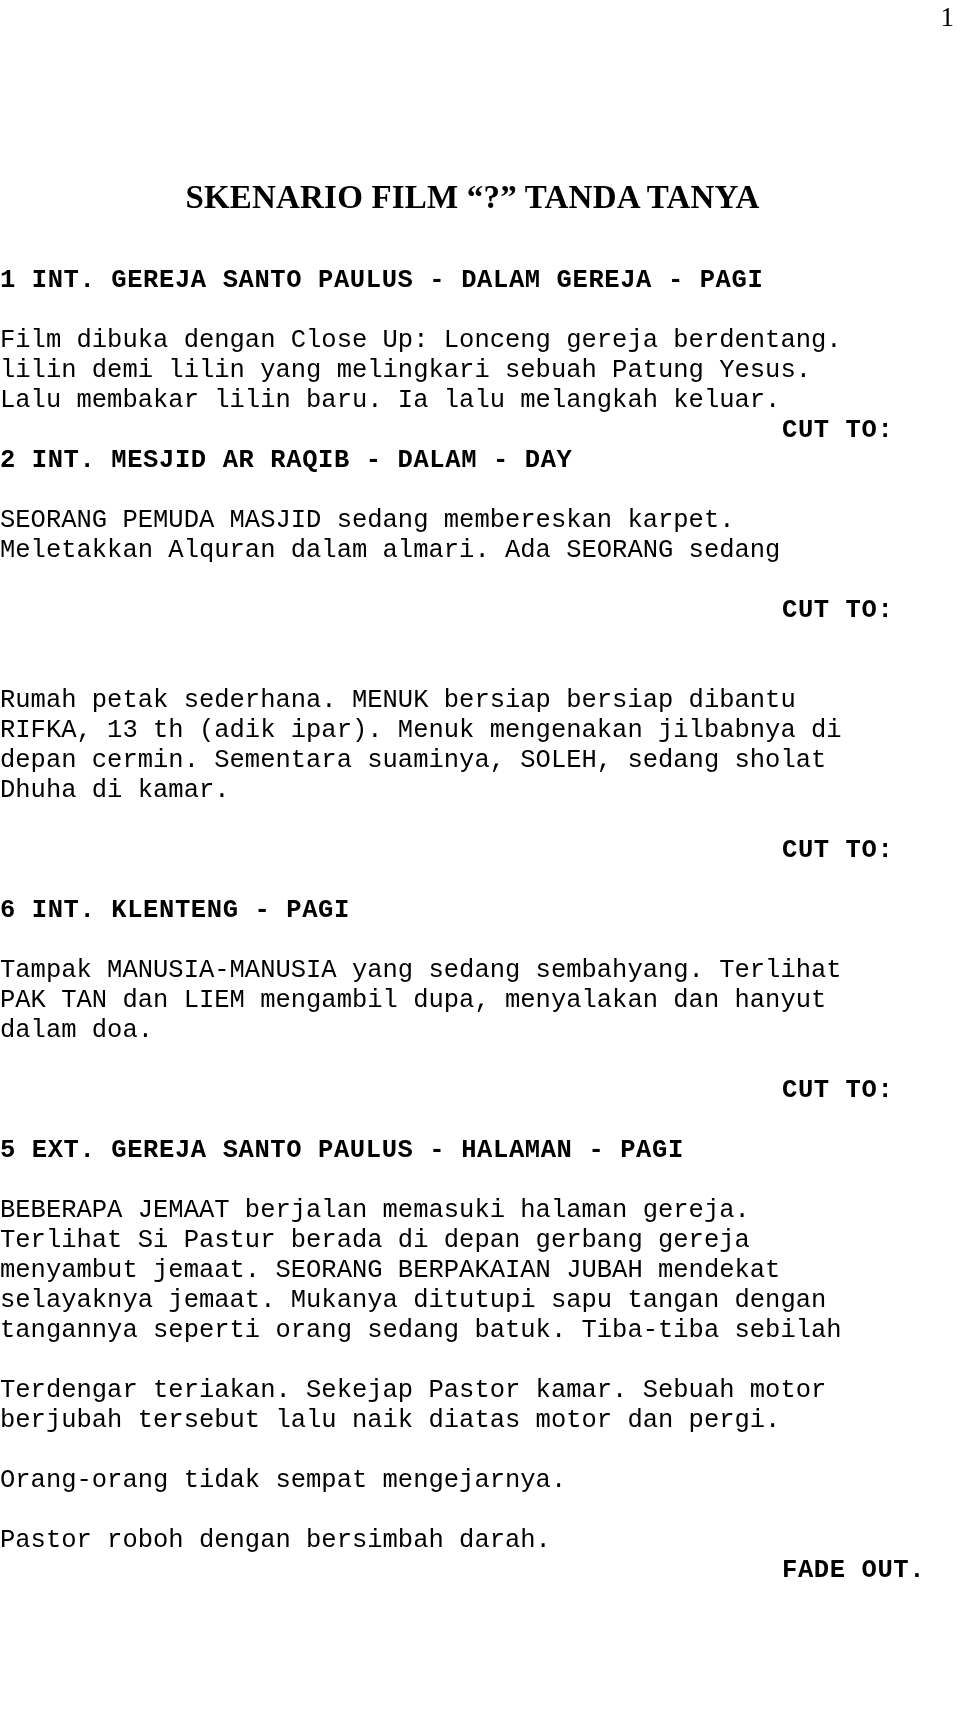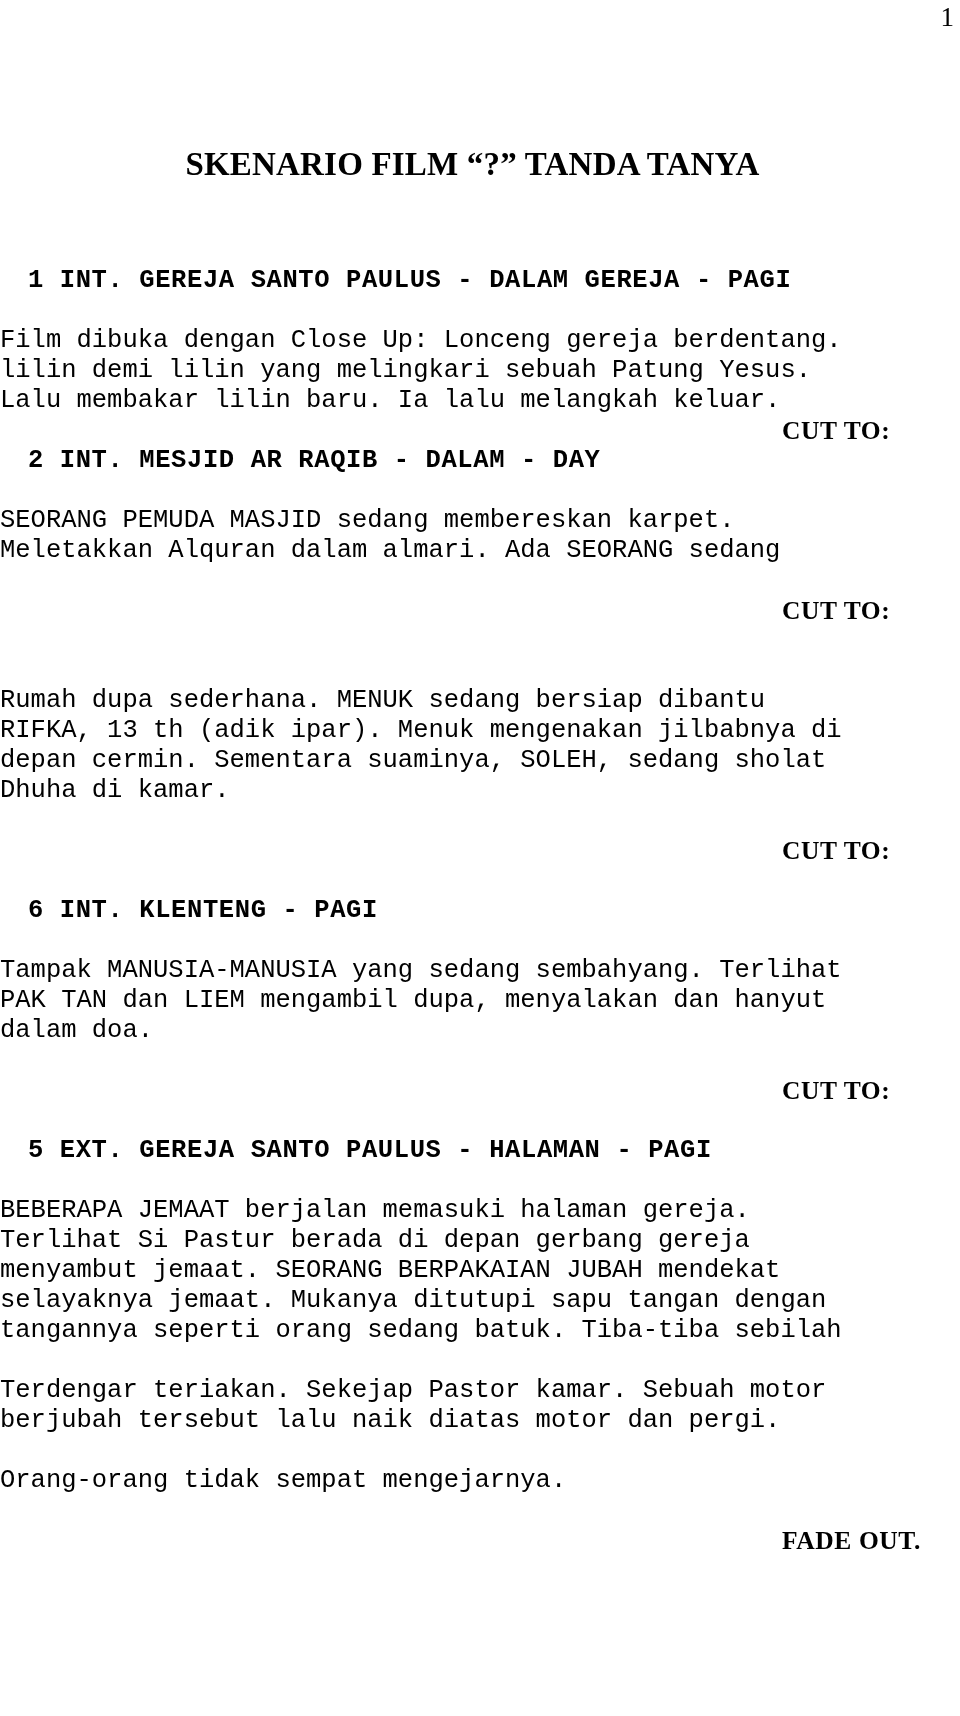--- a/index.html
+++ b/index.html
@@ -30,21 +30,21 @@
     right: 6px;
     font-family: "Liberation Serif", "DejaVu Serif", serif;
     font-size: 27px;
     line-height: 30px;
     color: #000;
   }
 
   
   .doc-title {
     position: absolute;
-    top: 145px;
+    top: 178px;
     left: 0;
     width: 945px;
     text-align: center;
     font-family: "Liberation Serif", "DejaVu Serif", serif;
     font-weight: bold;
     font-size: 33px;
     line-height: 38px;
     letter-spacing: 0.2px;
     white-space: pre;
   }
@@ -63,28 +63,26 @@
     line-height: 30px;
     height: 30px;
     white-space: pre;
     letter-spacing: 0px;
     color: #000;
   }
 
   .line.heading {
     font-weight: bold;
     letter-spacing: 0.6px;
-    padding-left: 28px;
   }
 
   .line.transition {
     font-weight: bold;
     letter-spacing: 0.6px;
     padding-left: 782px;
-    font-family: Liberation Serif, serif;
   }
 
   .line.blank {
     height: 30px;
   }
 </style>
 </head>
 <body>
 
 <div class="page">
@@ -103,21 +101,21 @@
       <div class="line">Lalu membakar lilin baru. Ia lalu melangkah keluar.</div>
       <div class="line transition">CUT TO:</div>
       <div class="line heading">2 INT. MESJID AR RAQIB - DALAM - DAY</div>
       <div class="line blank"></div>
       <div class="line">SEORANG PEMUDA MASJID sedang membereskan karpet.</div>
       <div class="line">Meletakkan Alquran dalam almari. Ada SEORANG sedang</div>
       <div class="line blank"></div>
       <div class="line transition">CUT TO:</div>
       <div class="line blank"></div>
       <div class="line blank"></div>
-      <div class="line">Rumah dupa sederhana. MENUK sedang bersiap dibantu</div>
+      <div class="line">Rumah petak sederhana. MENUK bersiap bersiap dibantu</div>
       <div class="line">RIFKA, 13 th (adik ipar). Menuk mengenakan jilbabnya di</div>
       <div class="line">depan cermin. Sementara suaminya, SOLEH, sedang sholat</div>
       <div class="line">Dhuha di kamar.</div>
       <div class="line blank"></div>
       <div class="line transition">CUT TO:</div>
       <div class="line blank"></div>
       <div class="line heading">6 INT. KLENTENG - PAGI</div>
       <div class="line blank"></div>
       <div class="line">Tampak MANUSIA-MANUSIA yang sedang sembahyang. Terlihat</div>
       <div class="line">PAK TAN dan LIEM mengambil dupa, menyalakan dan hanyut</div>
@@ -131,16 +129,17 @@
       <div class="line">Terlihat Si Pastur berada di depan gerbang gereja</div>
       <div class="line">menyambut jemaat. SEORANG BERPAKAIAN JUBAH mendekat</div>
       <div class="line">selayaknya jemaat. Mukanya ditutupi sapu tangan dengan</div>
       <div class="line">tangannya seperti orang sedang batuk. Tiba-tiba sebilah</div>
       <div class="line blank"></div>
       <div class="line">Terdengar teriakan. Sekejap Pastor kamar. Sebuah motor</div>
       <div class="line">berjubah tersebut lalu naik diatas motor dan pergi.</div>
       <div class="line blank"></div>
       <div class="line">Orang-orang tidak sempat mengejarnya.</div>
       <div class="line blank"></div>
+      <div class="line">Pastor roboh dengan bersimbah darah.</div>
       <div class="line transition">FADE OUT.</div>
     </div>
 
 </div>
 
 </body></html>

